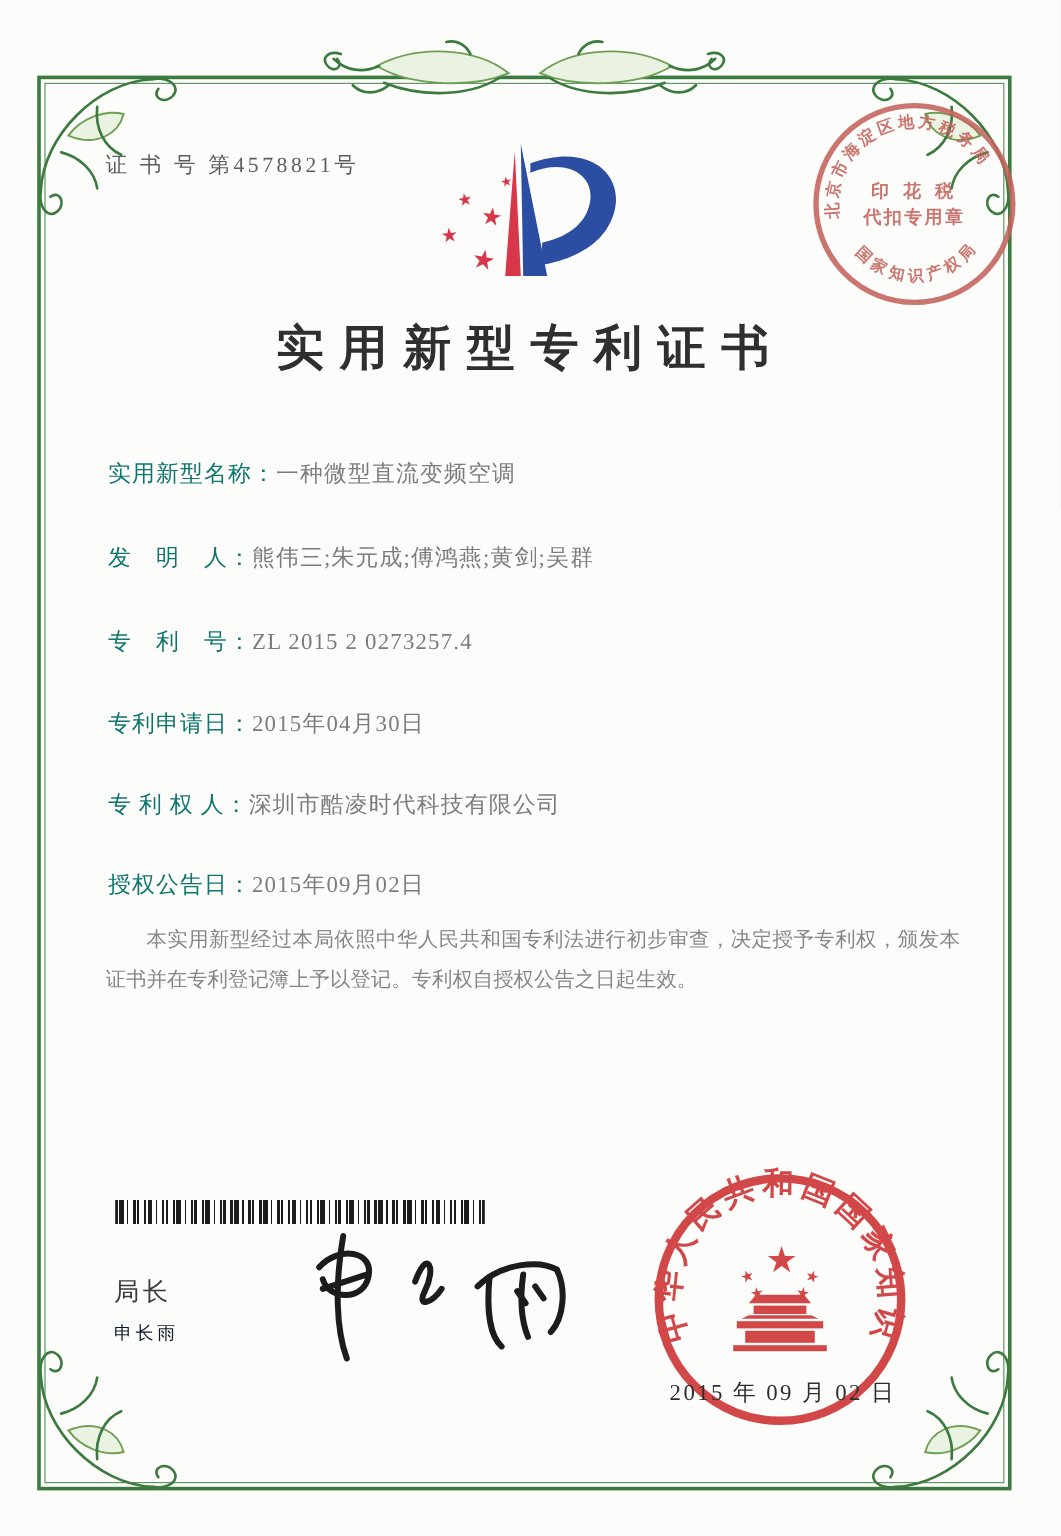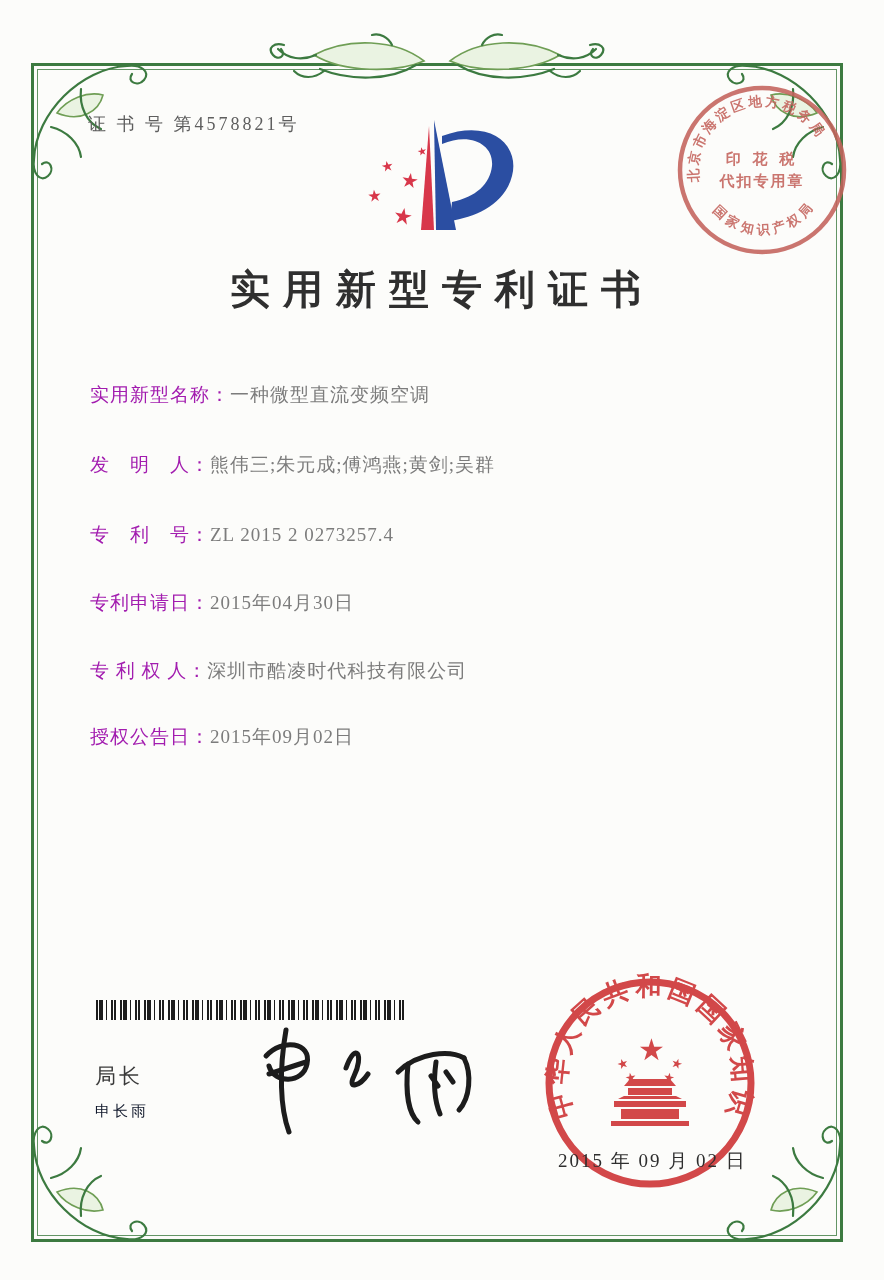--- a/index.html
+++ b/index.html
@@ -15,37 +15,37 @@
   #page{position:relative;width:884px;height:1280px;background:#fcfcfa;margin:0 auto;overflow:hidden}
 
   
   .frame-outer{position:absolute;left:31px;top:63px;right:41px;bottom:38px;border:3px solid var(--border-green)}
   .frame-inner{position:absolute;left:37px;top:69px;right:47px;bottom:44px;border:1px solid var(--border-green);opacity:.8}
   .orn-layer{position:absolute;left:0;top:0;width:884px;height:1280px;pointer-events:none}
   .orn path{stroke:var(--border-green);fill:none;stroke-width:2.2;stroke-linecap:round}
   .orn .leaf{fill:#eaf3e2;stroke:var(--leaf-green);stroke-width:1.6}
 
   
-  .cert-no{position:absolute;left:88px;top:112px;font-size:18px;letter-spacing:3px;color:#5e5e5e}
+  .cert-no{position:absolute;left:88px;top:125px;font-size:18px;letter-spacing:3px;color:#5e5e5e}
   .logo{position:absolute;left:330px;top:114px}
   .title{position:absolute;left:0;top:262px;width:100%;text-align:center;font-size:40px;font-weight:600;letter-spacing:13px;color:#2f2f2f}
 
   
   .tax-seal{position:absolute;left:672px;top:80px;opacity:.88}
   .office-seal{position:absolute;left:535px;top:968px;opacity:.93}
   .ring-text{font-family:"Liberation Serif",serif;font-weight:bold}
   .seal-red-fill{fill:var(--seal-red)}
   .seal-red-stroke{stroke:var(--seal-red);fill:none}
   .tax-red-fill{fill:var(--tax-seal-red)}
   .tax-red-stroke{stroke:var(--tax-seal-red);fill:none}
   .seal-date{position:absolute;left:558px;top:1148px;font-size:19px;letter-spacing:2px;color:#2e2e2e;z-index:5}
 
   
   .field{position:absolute;left:90px;font-size:19px;color:#767676;letter-spacing:1px;white-space:nowrap}
-  .field .lbl{color:#a21caf}
+  .field .lbl{color:#0f766e}
   .field .val{color:#7c7c7c}
 
   
   .body-text{position:absolute;left:88px;top:766px;width:712px;font-size:17px;line-height:34px;color:#868686;text-align:justify}
   .body-text p{text-indent:2em;margin:0}
 
   
   .barcode{position:absolute;left:96px;top:1000px;width:308px;height:20px;
     background:repeating-linear-gradient(90deg,
       #1c1c1c 0 2px,#fcfcfa 2px 3px,#1c1c1c 3px 7px,#fcfcfa 7px 10px,
@@ -139,20 +139,21 @@
     <span class="lbl">专利申请日：</span><span class="val">2015年04月30日</span>
   </div>
   <div class="field" style="top:658px">
     <span class="lbl">专 利 权 人：</span><span class="val">深圳市酷凌时代科技有限公司</span>
   </div>
   <div class="field" style="top:724px">
     <span class="lbl">授权公告日：</span><span class="val">2015年09月02日</span>
   </div>
 
   <div class="body-text">
+    <p>本实用新型经过本局依照中华人民共和国专利法进行初步审查，决定授予专利权，颁发本证书并在专利登记簿上予以登记。专利权自授权公告之日起生效。</p>
   </div>
 
   <div class="barcode"></div>
 
   <div class="signer-title">局长</div>
   <div class="signer-name">申长雨</div>
 
   <svg class="signature" xmlns="http://www.w3.org/2000/svg" width="250" height="135" viewBox="0 0 250 135">
     <path d="M38,18 C31,58 32,96 41,120"></path>
     <path d="M18,44 C34,26 64,30 59,52 C55,72 26,72 21,54"></path>

